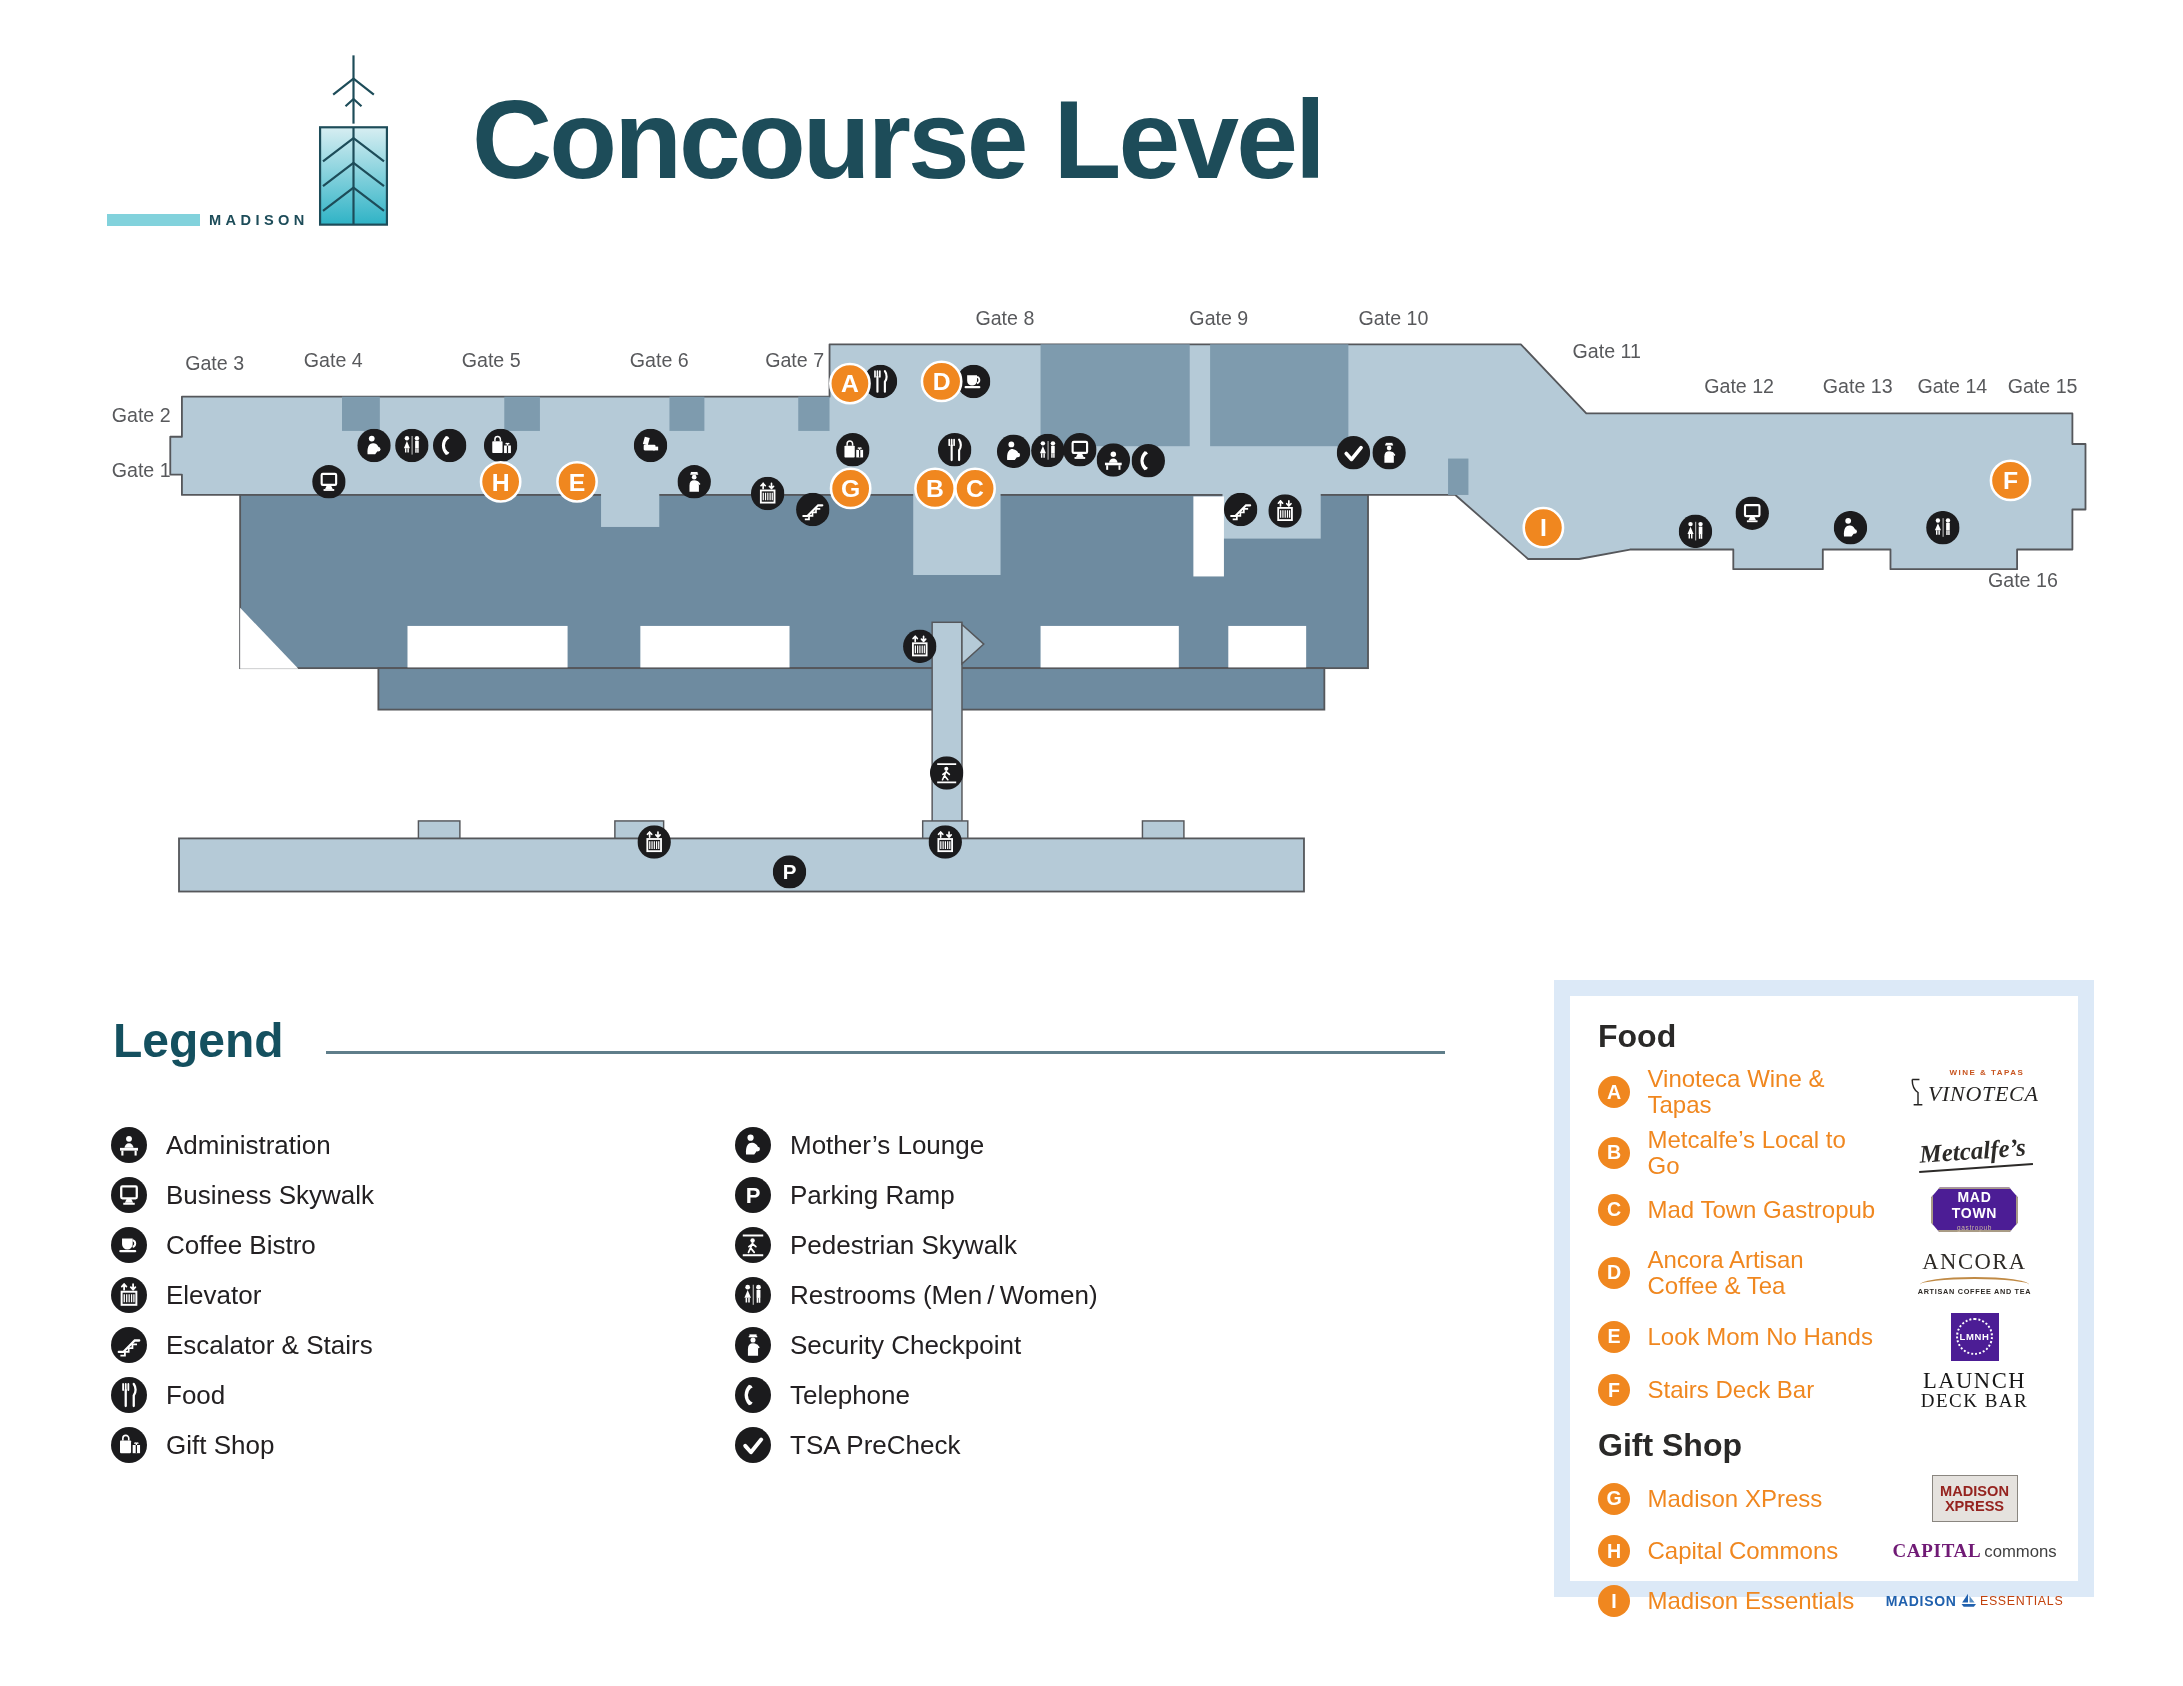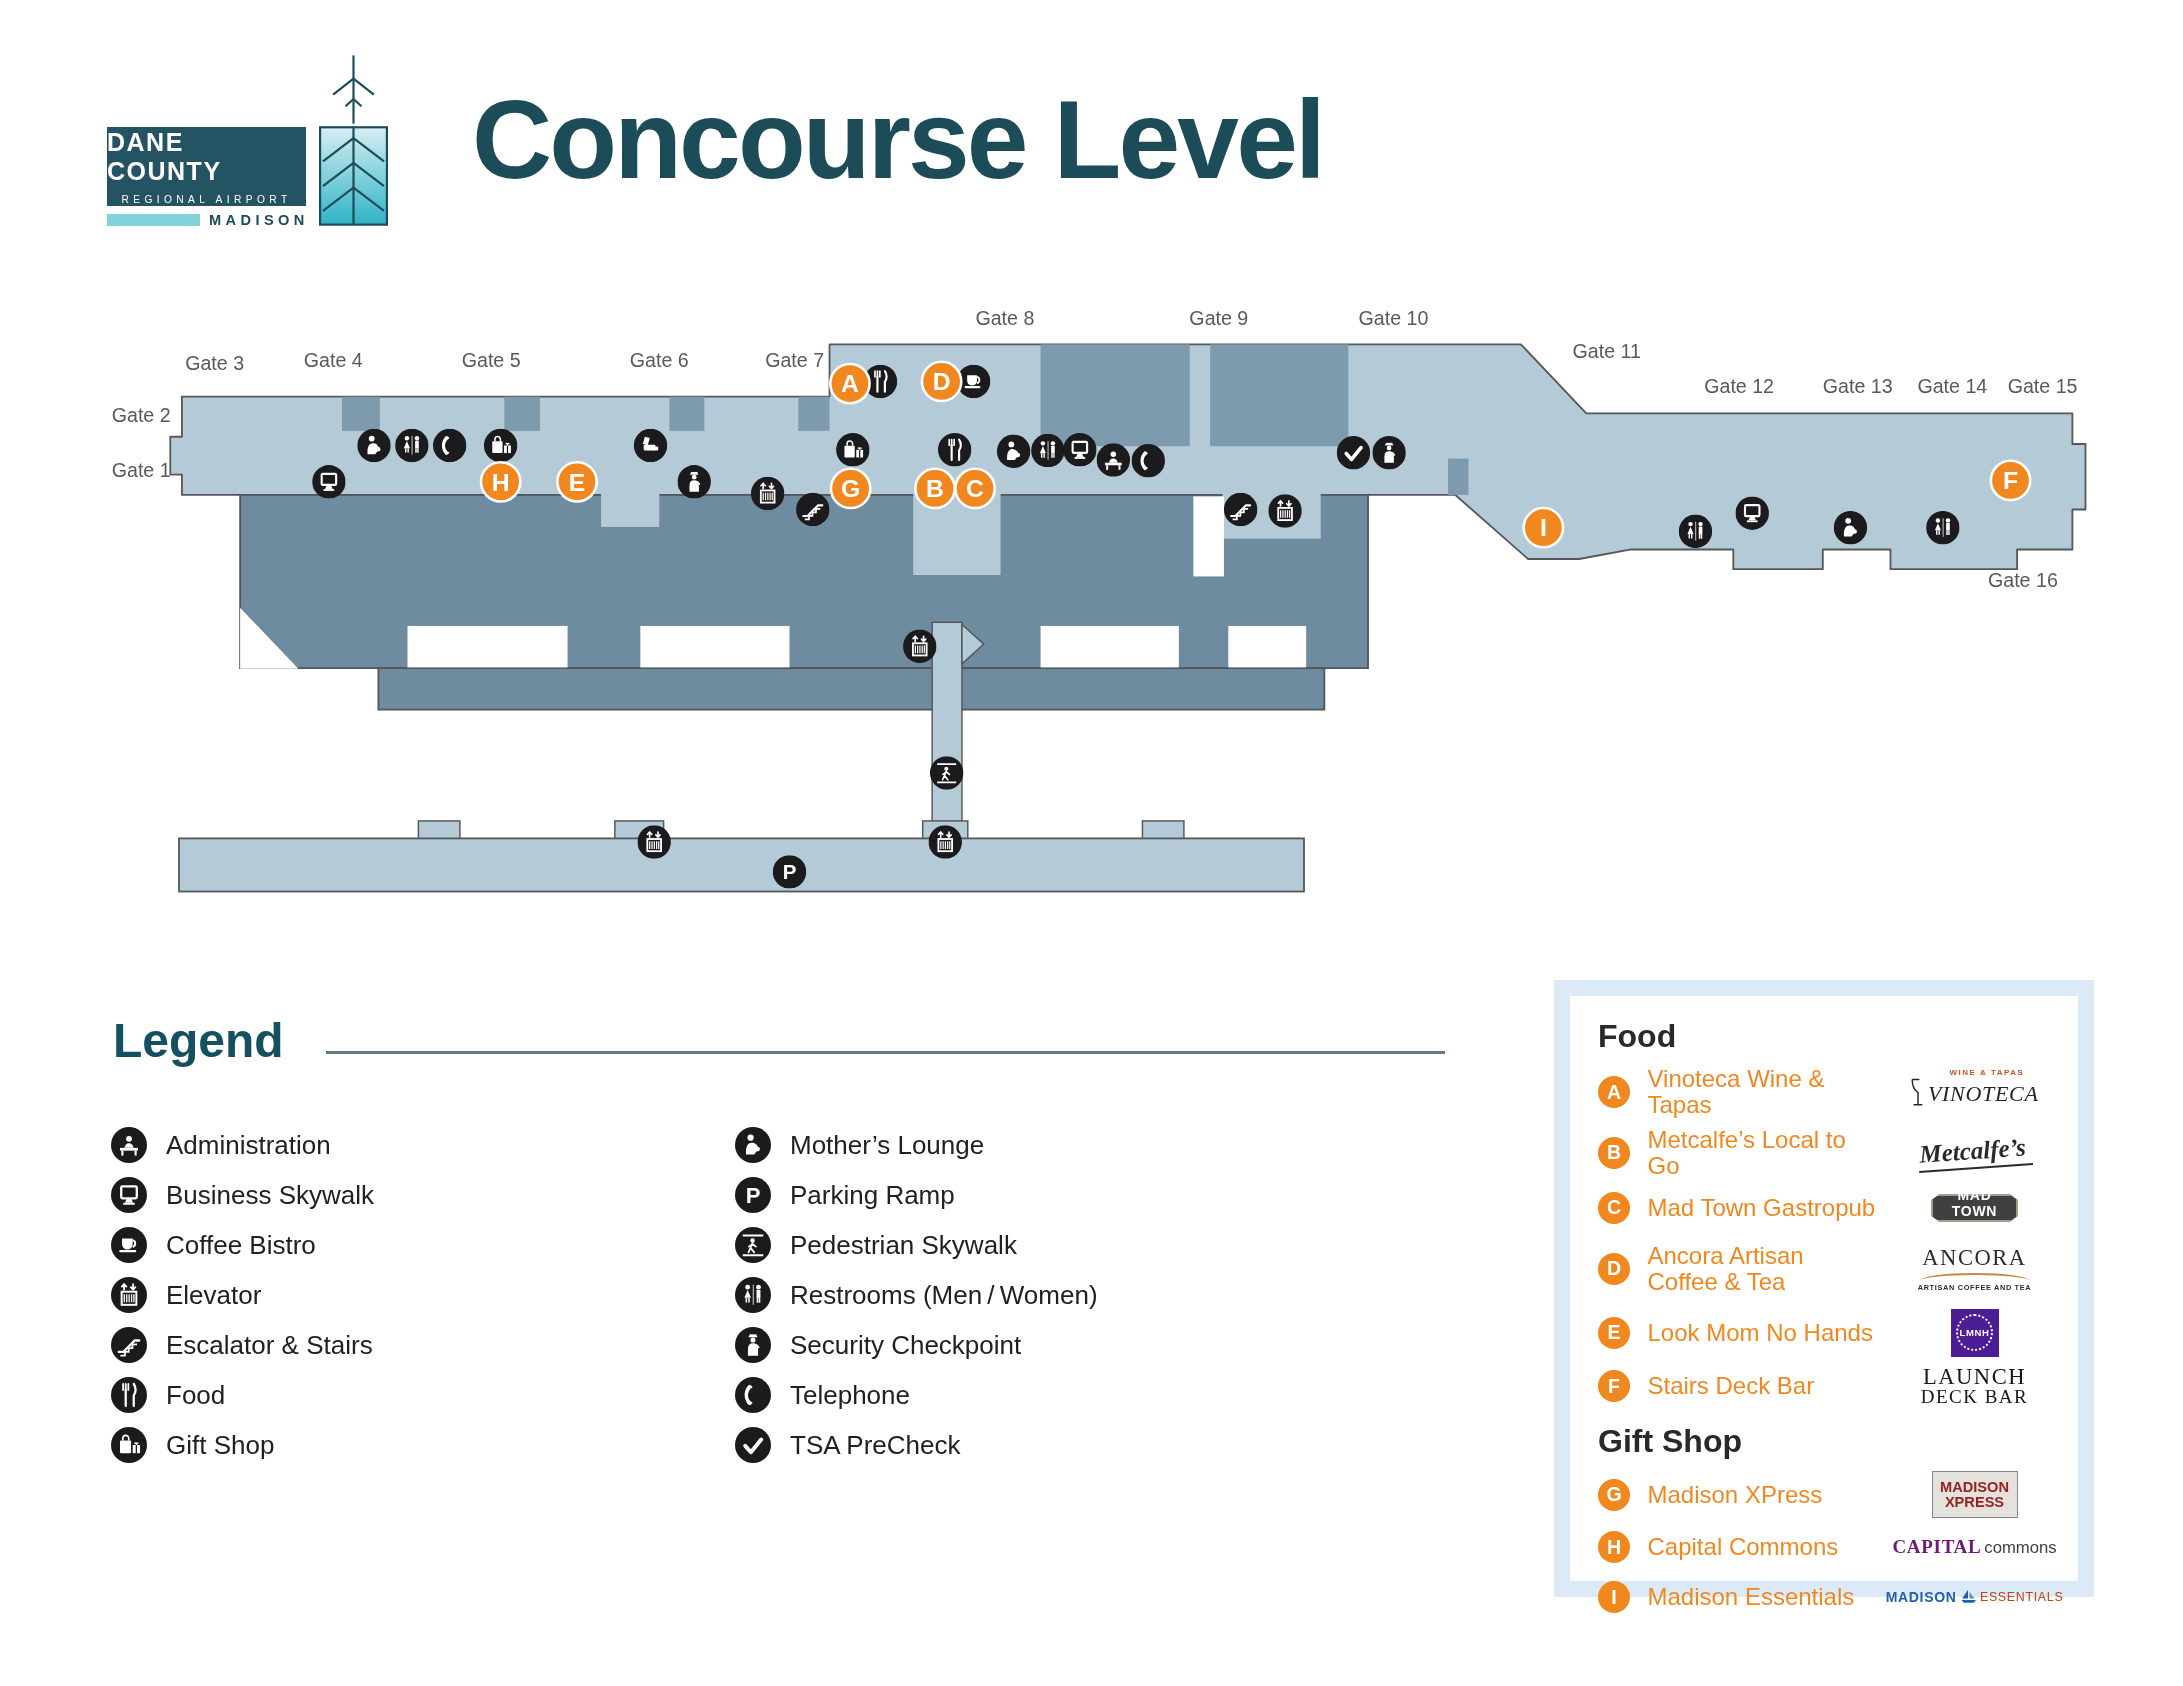--- a/index.html
+++ b/index.html
@@ -39,21 +39,21 @@
   .dir-label{margin-left:17.5px;font-size:24px;color:#f0871f;line-height:1.08;width:233px;}
   .dir-logo{margin-left:auto;width:157px;display:flex;flex-direction:column;align-items:center;justify-content:center;text-align:center;}
 
   
   .lg-vino{position:relative;display:flex;align-items:flex-end;}
   .lg-vino .vtag{position:absolute;top:-10.2px;left:39px;font-size:8px;font-weight:bold;color:#c8541f;letter-spacing:1.5px;}
   .lg-vino .vglass{margin-right:1.5px;}
   .lg-vino .vname{font-family:"Liberation Serif",serif;font-size:22px;color:#262423;letter-spacing:0.7px;font-style:italic;}
   .lg-met{font-family:"Liberation Serif",serif;font-style:italic;font-weight:bold;
     font-size:25px;color:#2c2a28;transform:rotate(-4deg);border-bottom:2.2px solid #2c2a28;padding:0 5.8px 1.5px 1.5px;}
-  .lg-mad{width:87px;height:28px;background:#404040;color:#fff;display:flex;flex-direction:column;
+  .lg-mad{width:87px;height:45px;background:#4c1d95;color:#fff;display:flex;flex-direction:column;
     align-items:center;justify-content:center;clip-path:polygon(10% 0,90% 0,100% 22%,100% 78%,90% 100%,10% 100%,0 78%,0 22%);
     border:2.2px solid #a99c86;box-sizing:border-box;}
   .lg-mad .m1{font-size:14px;font-weight:bold;letter-spacing:0.7px;}
   .lg-mad .m2{font-size:6.5px;color:#cbb9a2;margin-top:2.2px;letter-spacing:0.7px;}
   .lg-anc .a1{font-family:"Liberation Serif",serif;font-size:22.6px;color:#2e2a26;letter-spacing:1.5px;}
   .lg-anc .arc{width:109px;height:5.8px;border-top:2.9px solid #c08a45;border-radius:50%/100% 100% 0 0;margin:1.5px auto 2.2px auto;}
   .lg-anc .a2{font-size:7.3px;font-weight:bold;color:#2e2a26;letter-spacing:0.7px;}
   .lg-lmnh{width:48px;height:48px;background:#4c1d95;display:flex;align-items:center;justify-content:center;}
   .lg-lmnh .ring{width:33px;height:33px;border:2.2px dotted #fff;border-radius:50%;display:flex;align-items:center;justify-content:center;}
   .lg-lmnh .ab{color:#fff;font-weight:bold;font-size:9.5px;letter-spacing:0.7px;}
@@ -73,24 +73,20 @@
 
   .map-svg{position:absolute;left:0;top:0;}
   .gate-label{fill:#58595c;font-size:27px;}
   .map-letter-text{fill:#fff;font-size:34px;font-weight:bold;}
 </style>
 </head>
 <body>
 
 <div id="page">
 
-  <div class="logo-box">
-    <div class="logo-line1">DANE COUNTY</div>
-    <div class="logo-line2">REGIONAL AIRPORT</div>
-  </div>
   <div class="logo-bar"></div>
   <div class="logo-city">MADISON</div>
 
   <svg class="logo-tower" width="79" height="178" viewBox="0 0 108 245">
     <defs>
       <linearGradient id="twgrad" x1="0" y1="0" x2="0" y2="1">
         <stop offset="0" stop-color="#d7eef2"></stop>
           <stop offset="1" stop-color="#2fb3c6"></stop>
       </linearGradient>
     </defs>

